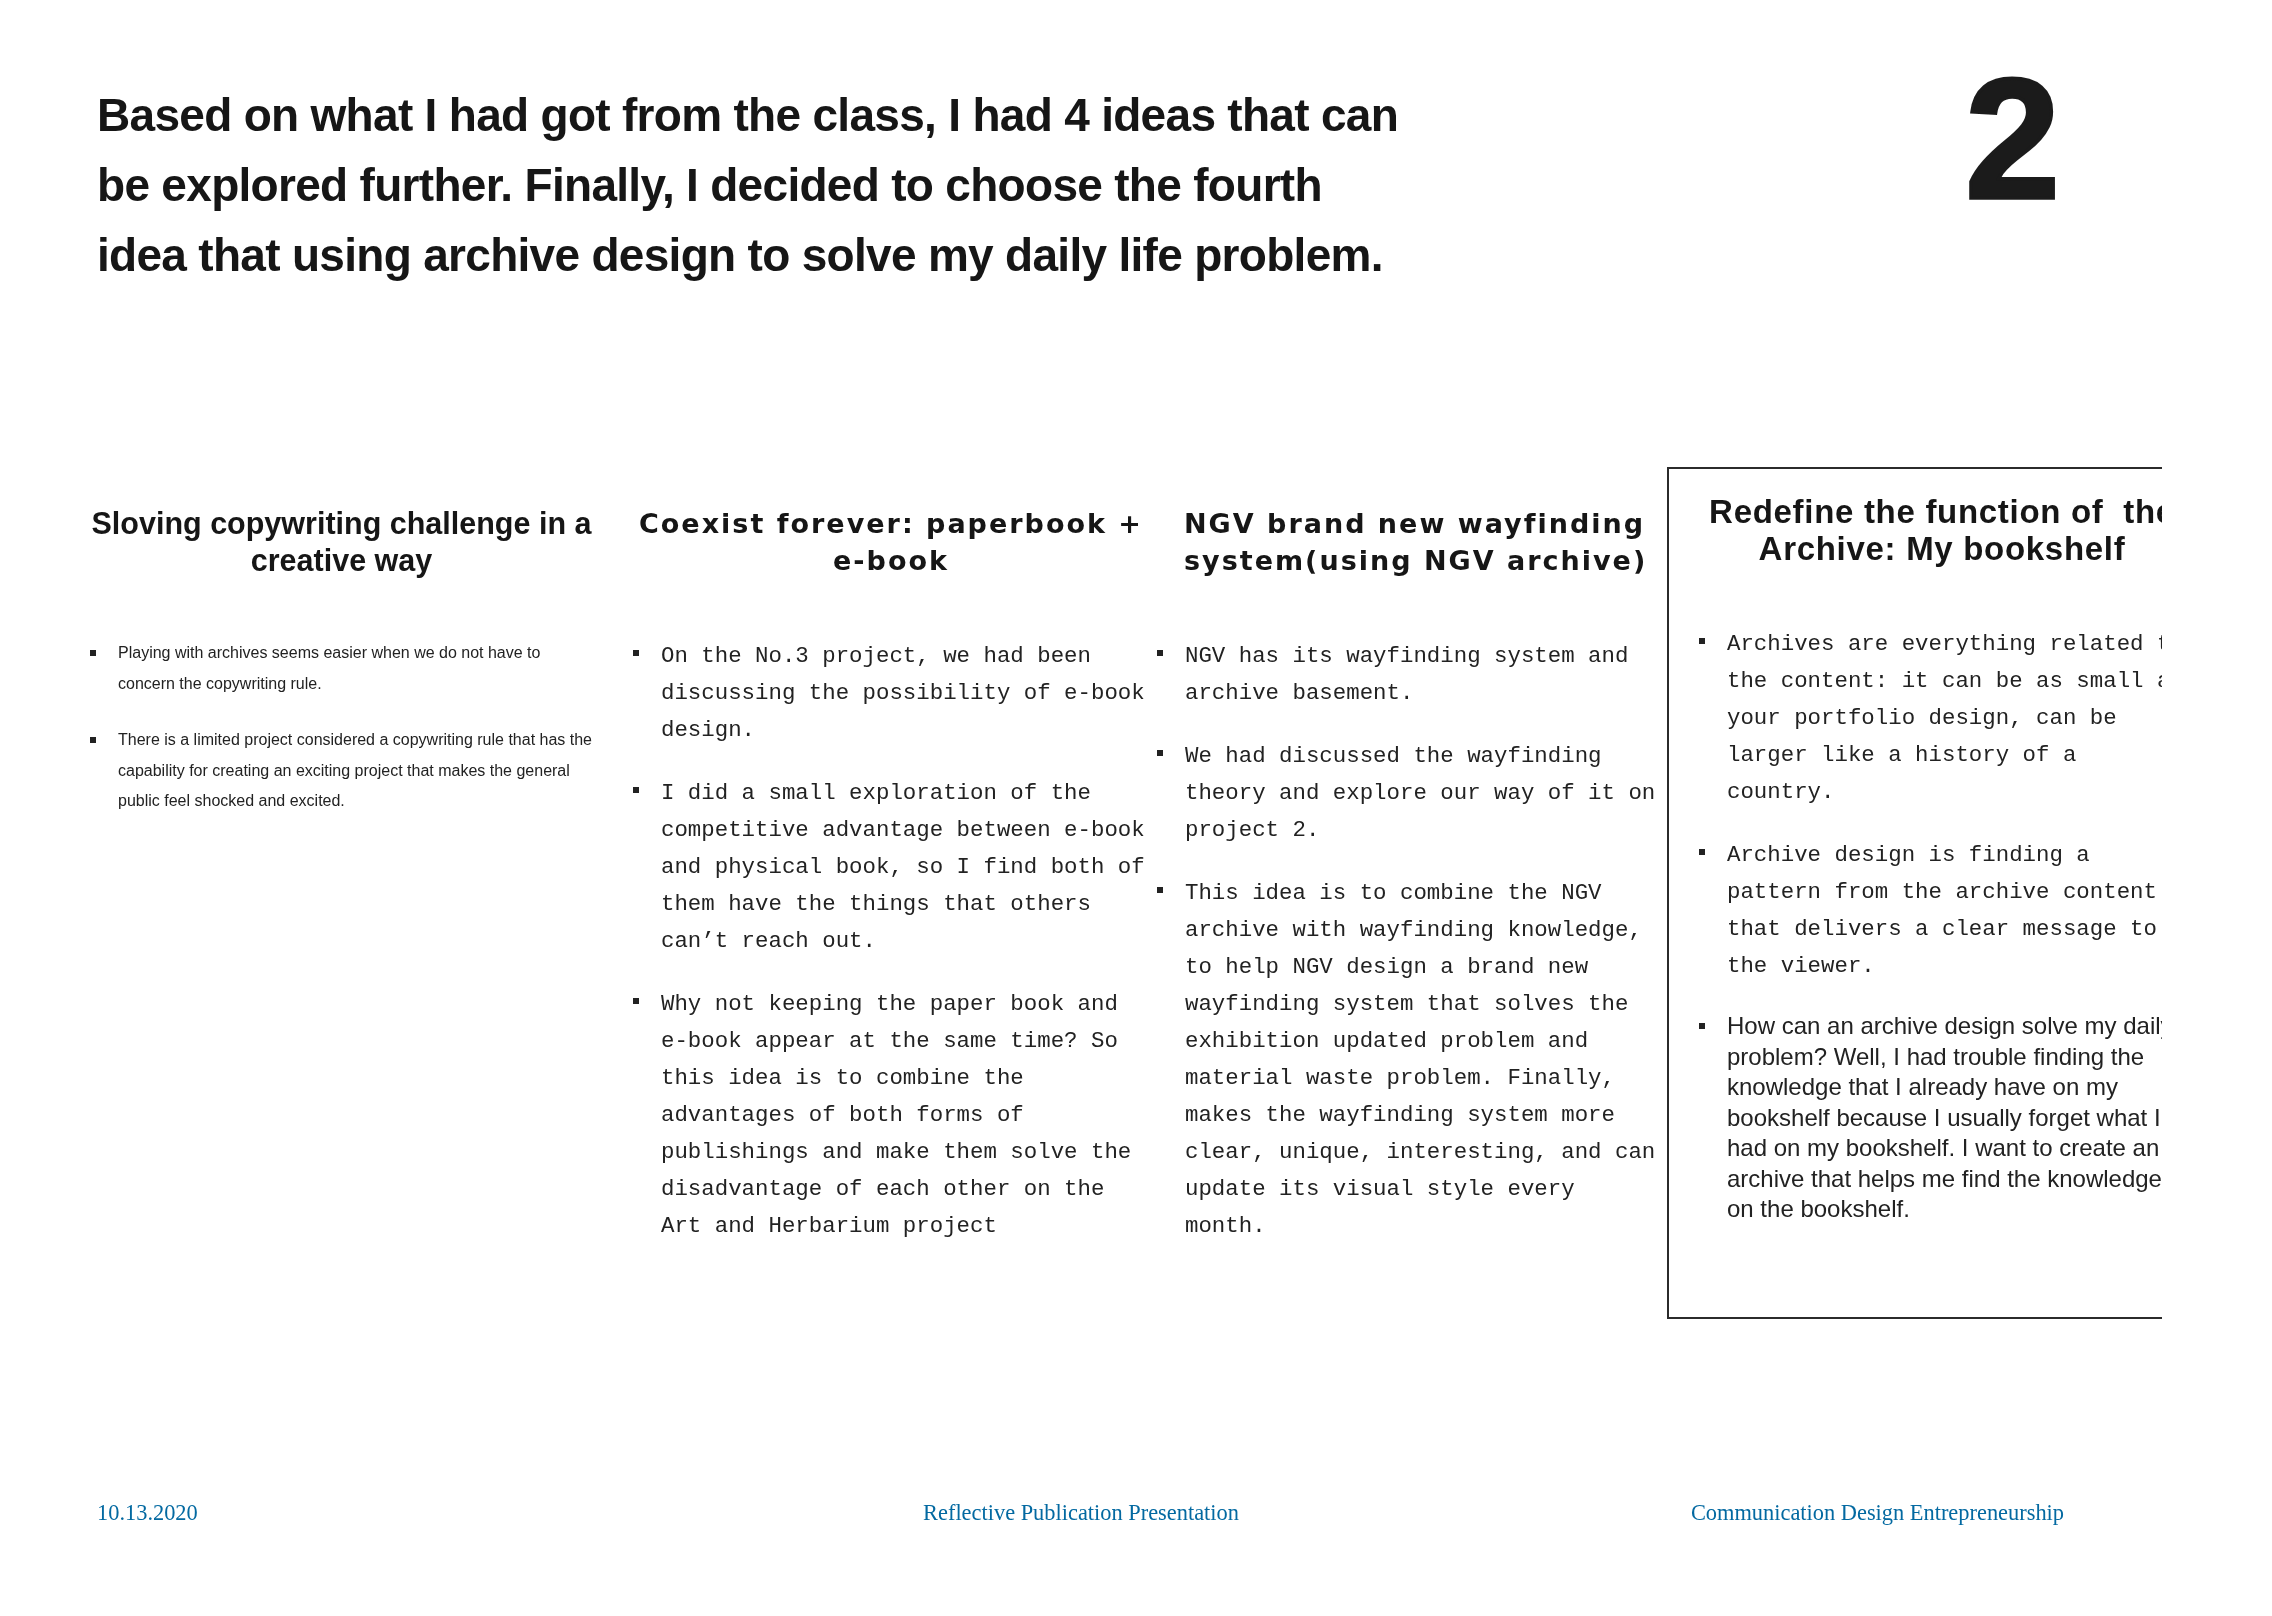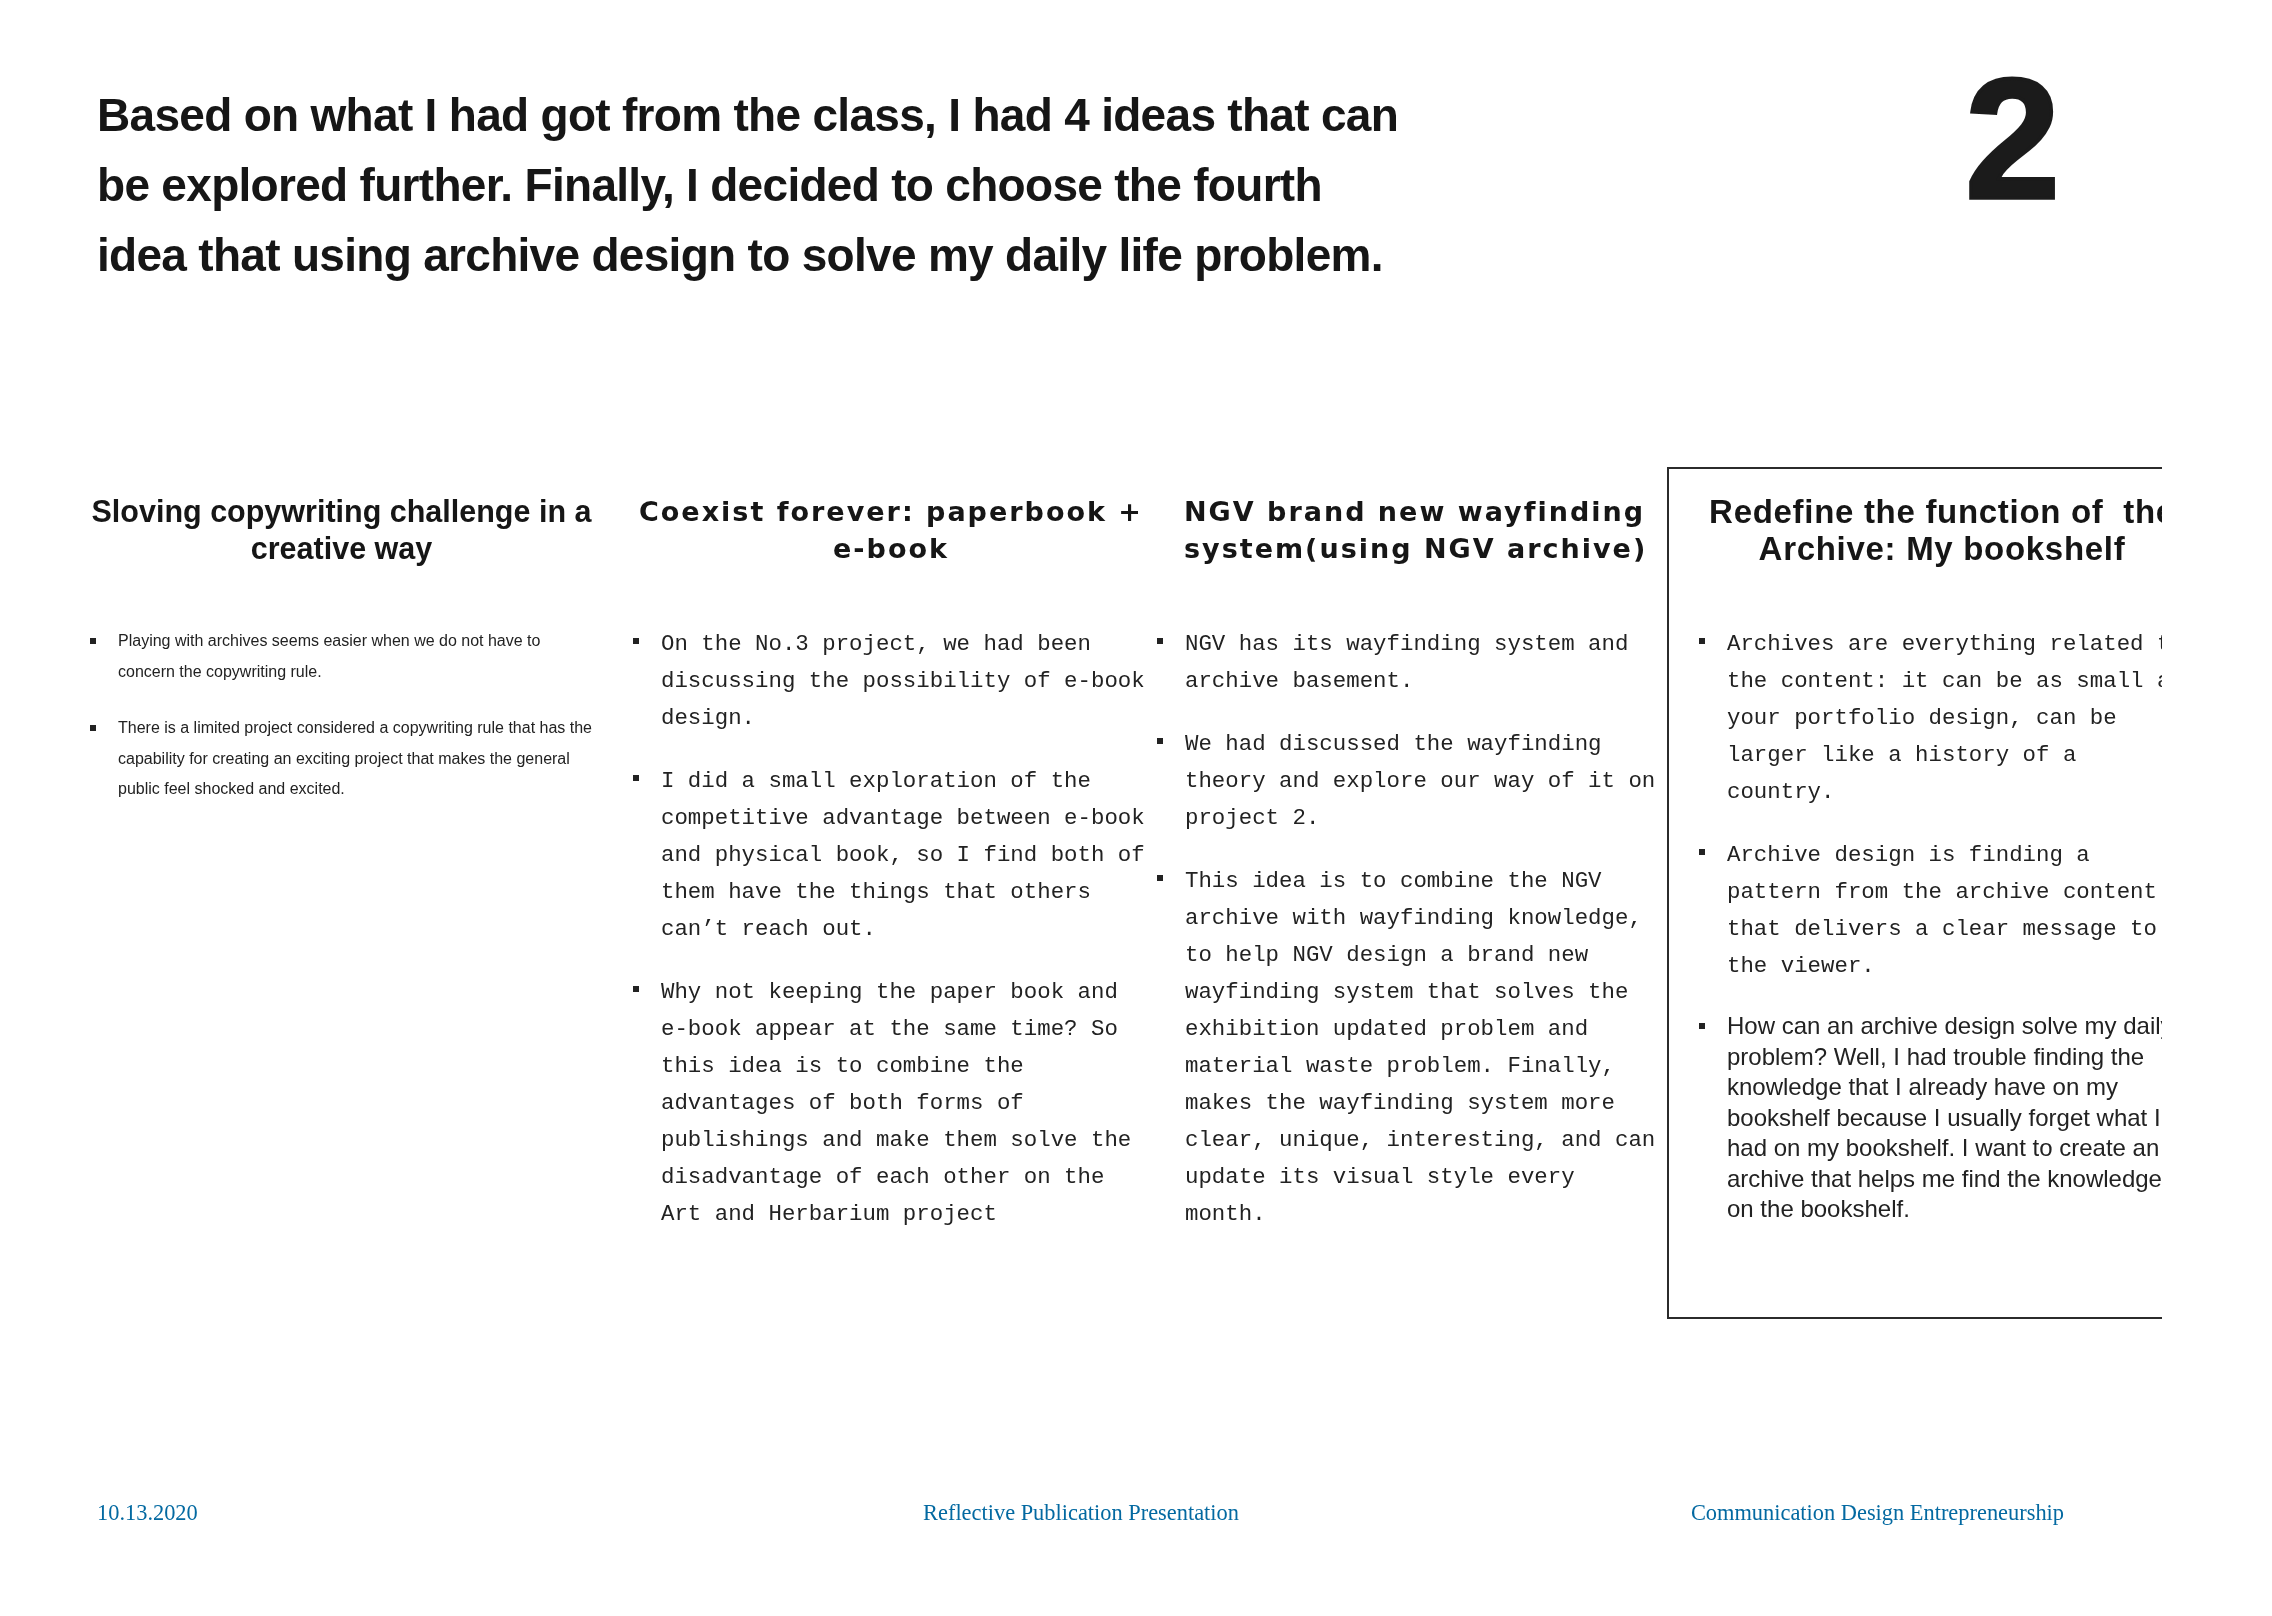--- a/index.html
+++ b/index.html
@@ -38,21 +38,21 @@
     font-size: 171px;
     line-height: 1;
     color: #1b1b1b;
     -webkit-text-stroke: 3.4px #1b1b1b;
     font-family: "Liberation Sans", sans-serif;
   }
 
   
   .col {
     position: absolute;
-    top: 493px;
+    top: 505px;
   }
   .col-1 { left: 87px;  width: 509px; }
   .col-2 { left: 630px;  width: 522px; }
   .col-3 { left: 1154px; width: 505px; }
 
   .col-title {
     font-weight: bold;
     font-size: 30.5px;
     line-height: 37px;
     min-height: 75px;

